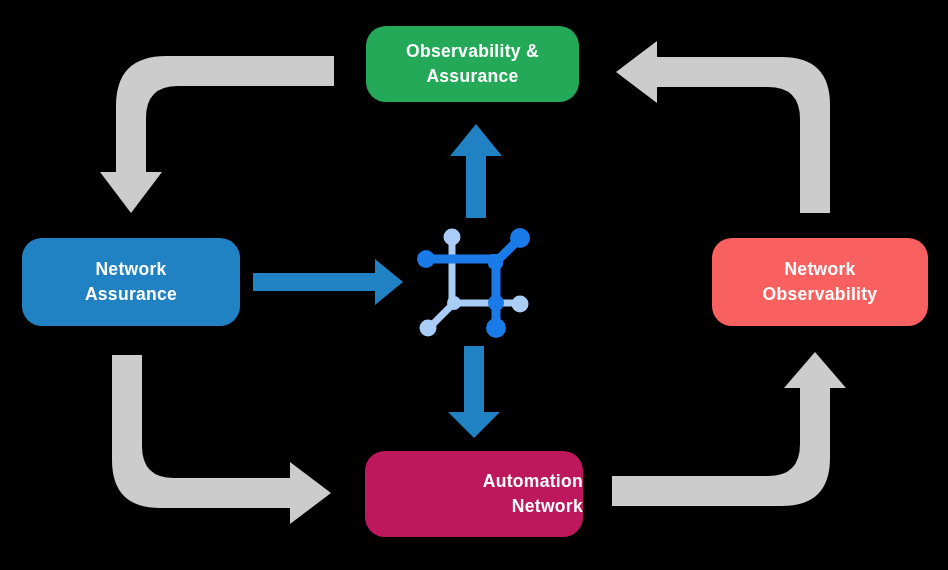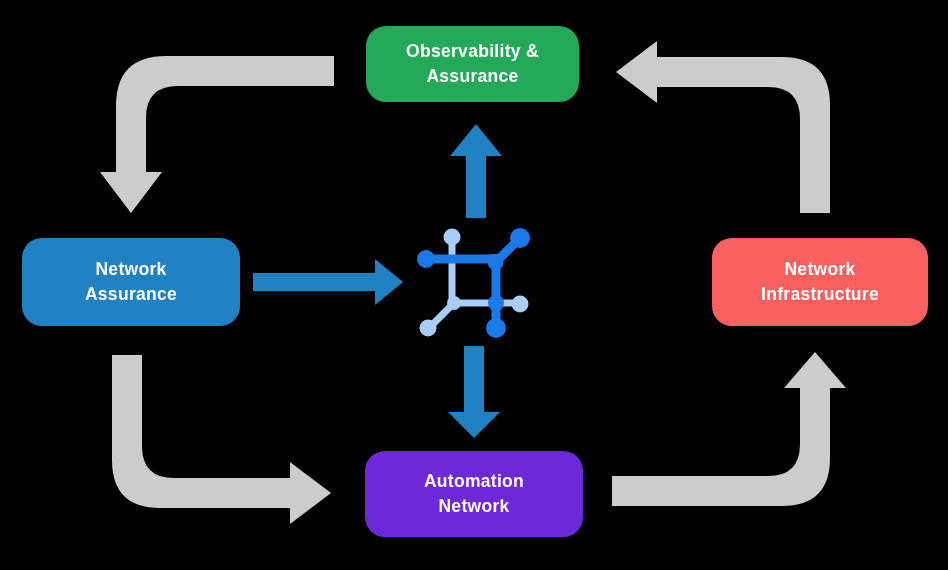--- a/index.html
+++ b/index.html
@@ -31,21 +31,21 @@
     color: #ffffff;
     font-size: 17.5px;
     font-weight: 600;
     line-height: 1.42;
     letter-spacing: 0.3px;
   }
   .node-box span { display: block; }
   #node-observability        { left: 366px; top: 26px;  width: 213px; height: 76px; background: #23a958; }
   #node-network-operations   { left: 22px;  top: 238px; width: 218px; height: 88px; background: #2182c3; }
   #node-network-infrastructure { left: 712px; top: 238px; width: 216px; height: 88px; background: #f96060; }
-  #node-automation-tooling   { left: 365px; top: 451px; width: 218px; height: 86px; background: #6d28d9; }
+  #node-automation-tooling   { left: 365px; top: 451px; width: 218px; height: 86px; background: #be185d; align-items: flex-end; }
 </style>
 </head>
 <body>
 
 <div id="canvas">
 
   <svg id="arrow-layer" viewBox="0 0 948 570" xmlns="http://www.w3.org/2000/svg">
 
     <path d="M334,56 H166 Q116,56 116,106 V172 H100 L131,213 L162,172 H146 V118 Q146,86 178,86 H334 Z" fill="#cccccc"></path>
     <path d="M112,355 V460 Q112,508 160,508 H290 V524 L331,493 L290,462 V478 H174 Q142,478 142,446 V355 Z" fill="#cccccc"></path>
@@ -90,21 +90,21 @@
     <span>Assurance</span>
   </div>
 
   <div class="node-box" id="node-network-operations">
     <span>Network</span>
     <span>Assurance</span>
   </div>
 
   <div class="node-box" id="node-network-infrastructure">
     <span>Network</span>
-    <span>Infrastructure</span>
+    <span>Observability</span>
   </div>
 
   <div class="node-box" id="node-automation-tooling">
     <span>Automation</span>
     <span>Network</span>
   </div>
 
 </div>
 
 </body></html>

